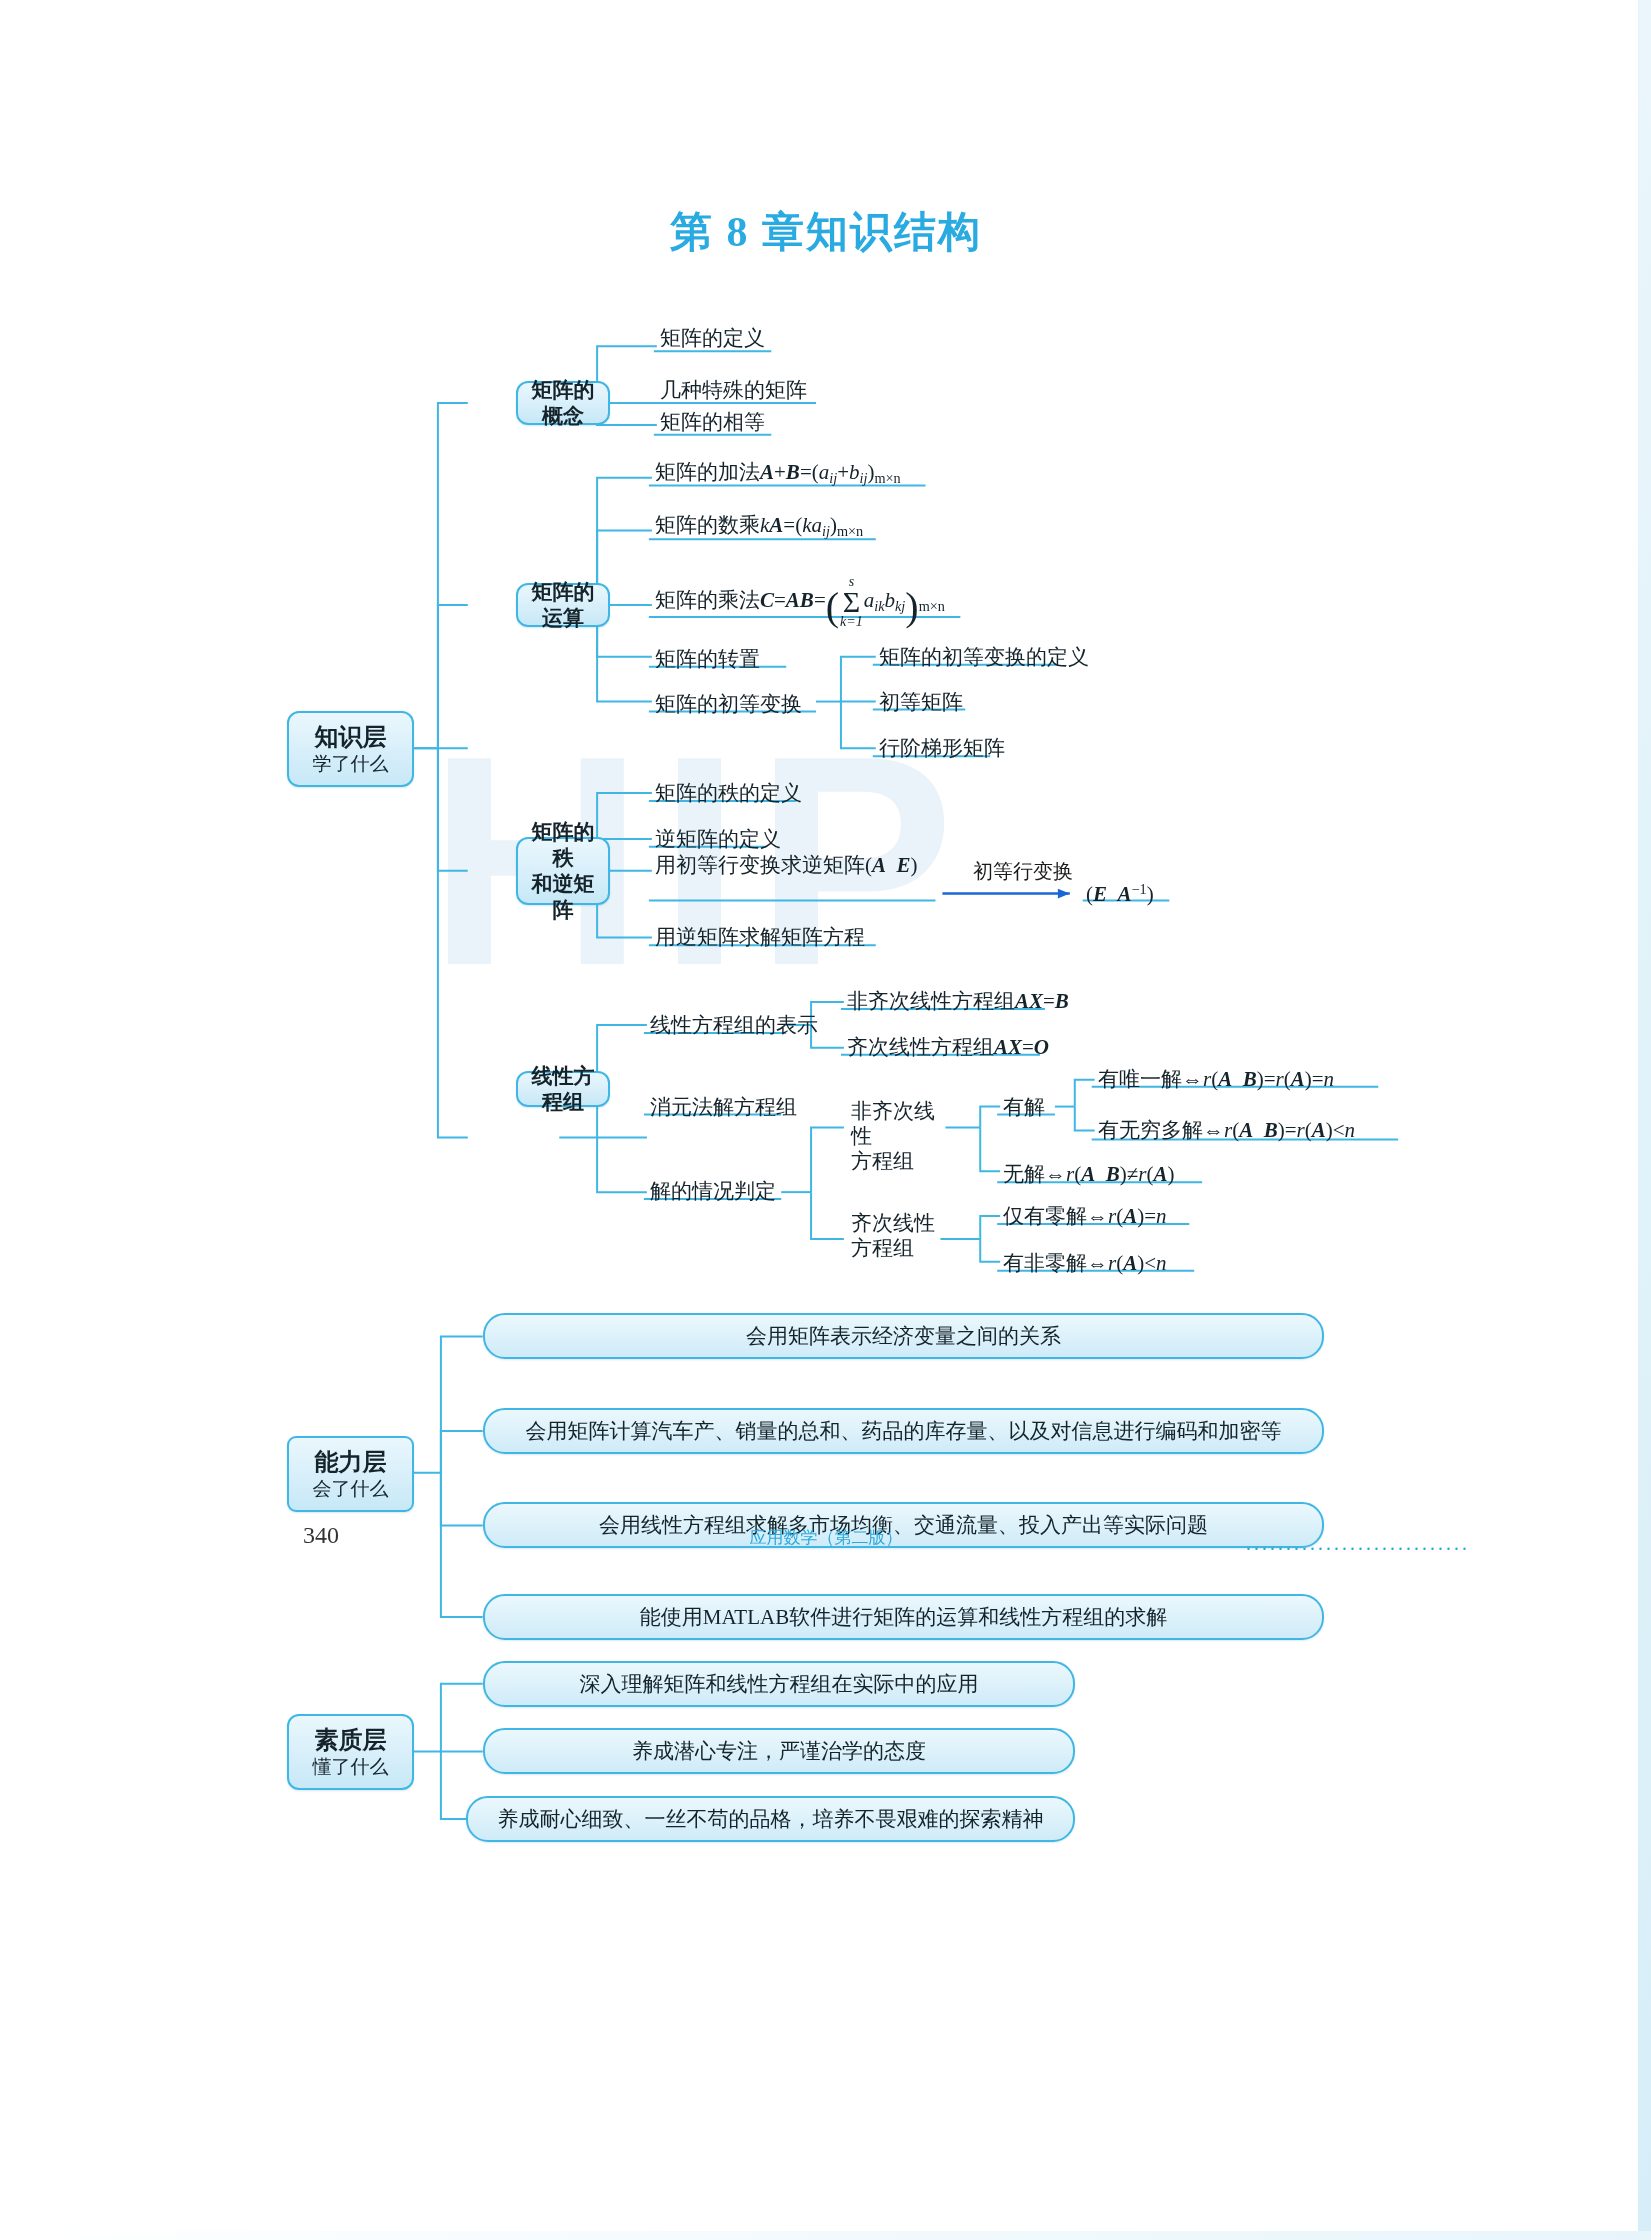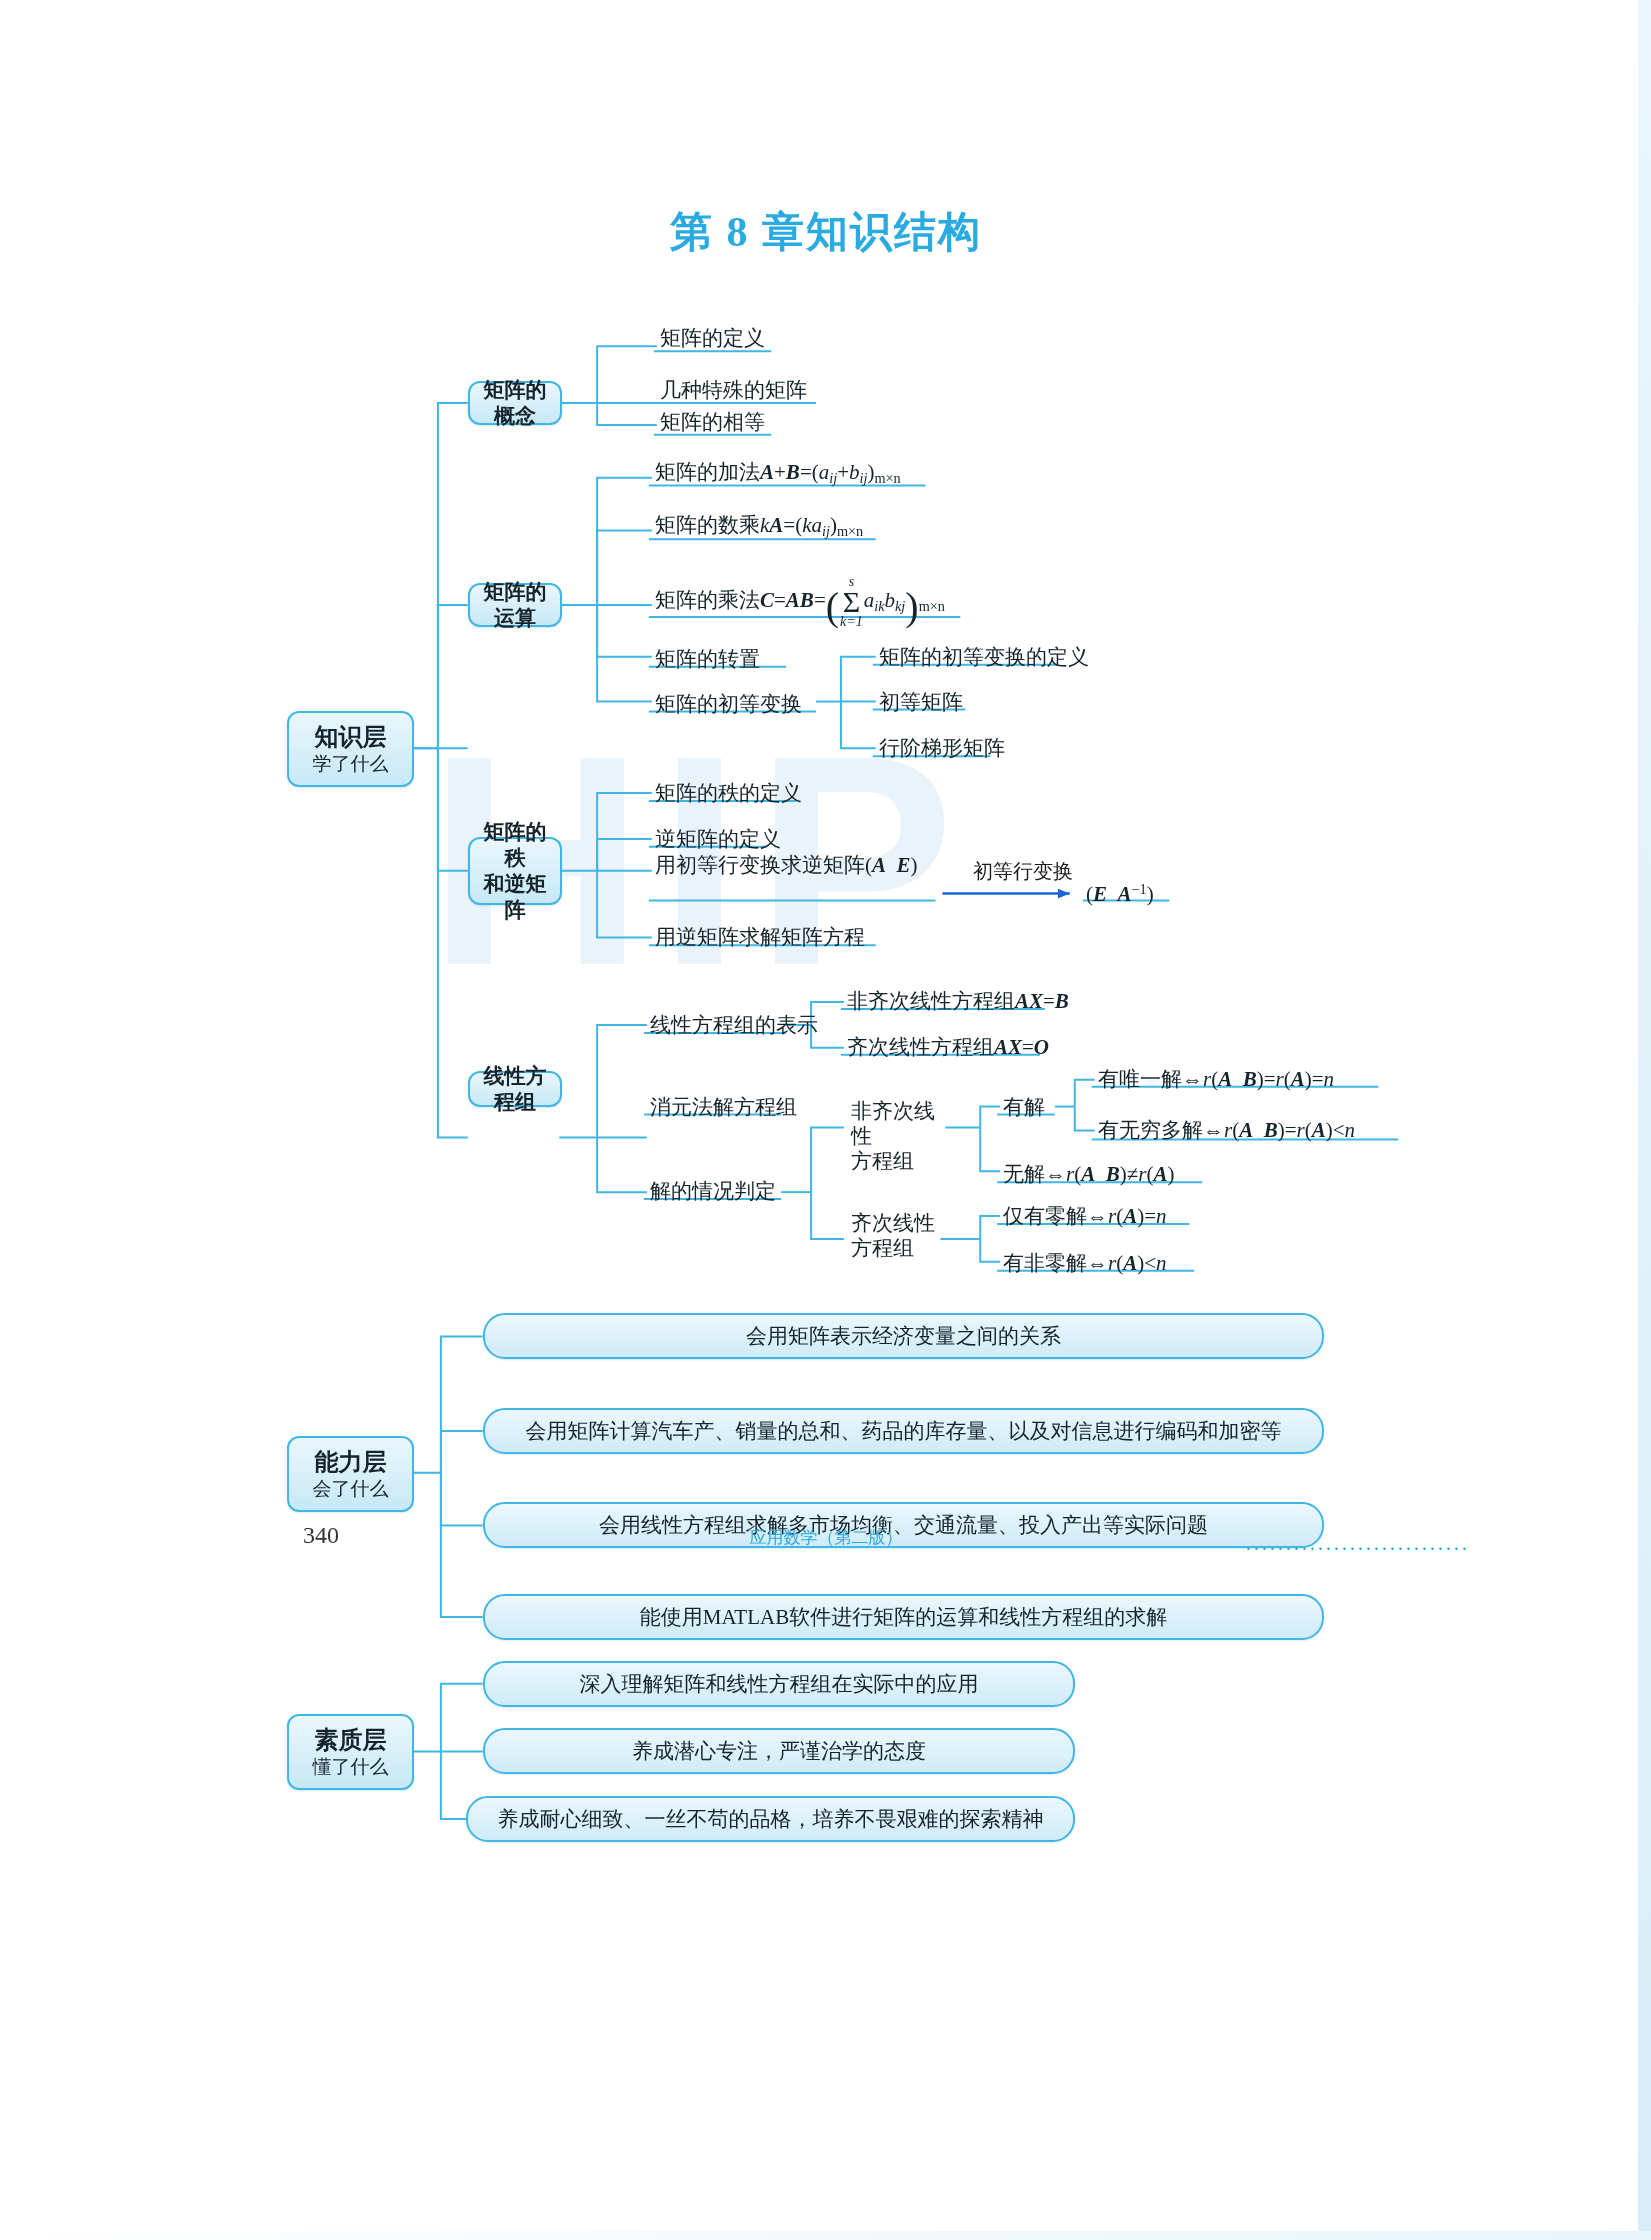--- a/index.html
+++ b/index.html
@@ -35,21 +35,21 @@
     box-sizing:border-box;
     border:2px solid #3fb6e3;border-radius:12px;
     background:linear-gradient(to bottom,#eaf7fd,#c7e8f7);
     color:#15232b;text-align:center;
     display:flex;align-items:center;justify-content:center;
     line-height:1.25;
     box-shadow:0 1px 2px rgba(80,150,180,.22);
   }
   .trunk{font-size:24px;font-weight:700;padding:6px 10px;font-family:Liberation Serif, serif;}
   .trunk .sub{font-size:19px;font-weight:400;display:block;}
-  .topic{font-size:21px;font-weight:700;padding:4px 8px;}
+  .topic{font-size:21px;font-weight:700;padding:4px 8px;margin-left:48px;}
 
   
   .leaf{
     position:absolute;z-index:3;
     font-size:21px;color:#15232b;white-space:nowrap;
     padding:0 3px 4px 3px;line-height:1.18;
   }
   .leaf.two{white-space:normal;text-align:left;}
 
   
@@ -194,21 +194,21 @@
     <path d="M443,1760 H485"></path>
     <path d="M443,1760 V1828 H485"></path>
   </g>
 </svg>
 
 <div class="node box trunk" style="left:287px;top:711px;width:127px;height:76px;flex-direction:column;">
   <span>知识层</span>
   <span class="sub">学了什么</span>
 </div>
 
-<div class="node box trunk" style="left:287px;top:1436px;width:127px;height:76px;flex-direction:column;">
+<div class="node box trunk" style="left:287px;top:1436px;width:127px;height:76px;flex-direction:column;border-radius:9px;">
   <span>能力层</span>
   <span class="sub">会了什么</span>
 </div>
 
 <div class="node box trunk" style="left:287px;top:1714px;width:127px;height:76px;flex-direction:column;">
   <span>素质层</span>
   <span class="sub">懂了什么</span>
 </div>
 
 <div class="node box topic" style="left:468px;top:381px;width:94px;height:44px;">

